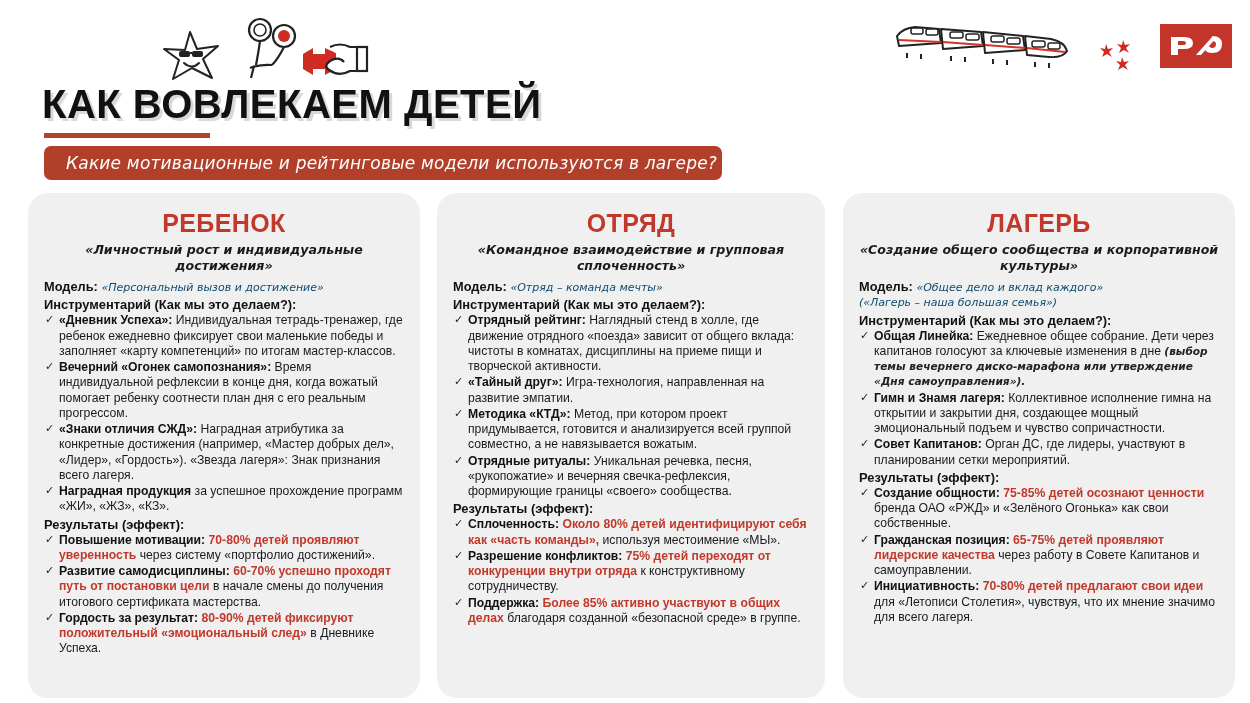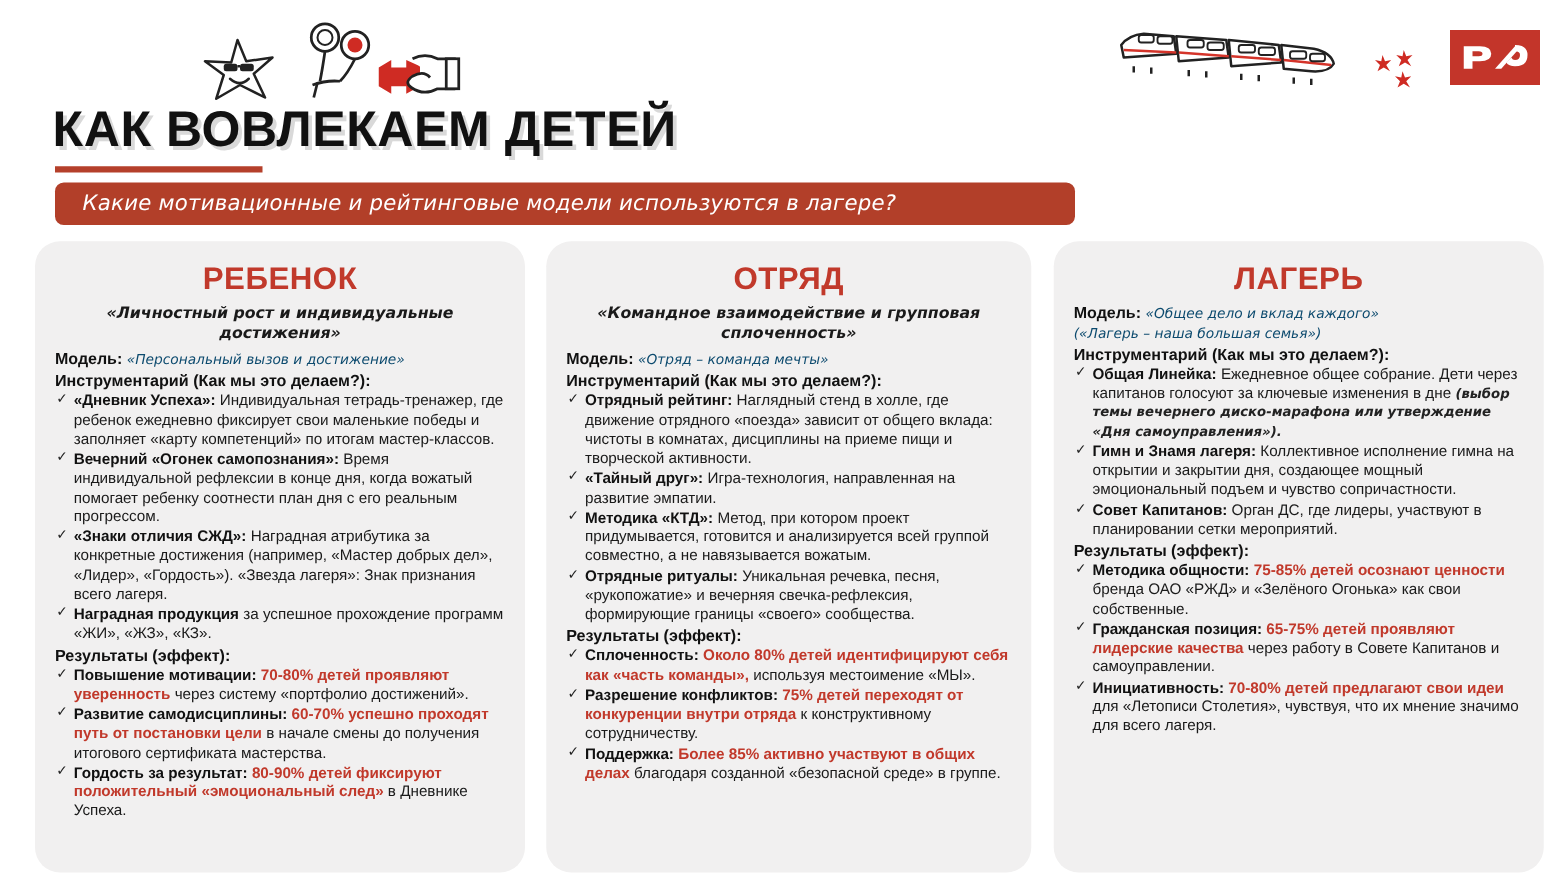--- a/index.html
+++ b/index.html
@@ -35,21 +35,21 @@
     position:absolute;left:42px;top:82px;
     font-size:40px;font-weight:700;color:#111;
     letter-spacing:.5px;
     text-shadow:3px 3px 0 #d9d9d9;
     white-space:nowrap;
   }
   .title-rule{position:absolute;left:44px;top:133px;width:166px;height:5px;background:#b5402b;}
 
   
   .question-banner{
-    position:absolute;left:44px;top:146px;width:816px;height:34px;
+    position:absolute;left:44px;top:146px;width:678px;height:34px;
     background:#b23f29;border-radius:7px;
     display:flex;align-items:center;
   }
   .question-banner .q-text{
     color:#fff;font-size:17px;padding-left:22px;
     font-family:"DejaVu Sans",sans-serif;font-style:italic;
     letter-spacing:.2px;white-space:nowrap;
   }
 
   
@@ -223,28 +223,29 @@
       </ul>
       <div class="section-head">Результаты (эффект):</div>
       <ul class="bullets">
         <li><span class="tick">✓</span><span class="b">Сплоченность:</span><span class="r"> Около 80% детей идентифицируют себя как «часть команды»,</span><span class="n"> используя местоимение «МЫ».</span></li>
         <li><span class="tick">✓</span><span class="b">Разрешение конфликтов:</span><span class="r"> 75% детей переходят от конкуренции внутри отряда</span><span class="n"> к конструктивному сотрудничеству.</span></li>
         <li><span class="tick">✓</span><span class="b">Поддержка:</span><span class="r"> Более 85% активно участвуют в общих делах</span><span class="n"> благодаря созданной «безопасной среде» в группе.</span></li>
       </ul>
     </div>
   <div class="card" id="card-2">
       <div class="card-title">ЛАГЕРЬ</div>
+      <div class="card-sub">«Создание общего сообщества и корпоративной культуры»</div>
       <div class="model-line"><span class="model-label">Модель: </span> <span class="model-value">«Общее дело и вклад каждого»</span></div>
       <div class="model-line model-value">(«Лагерь – наша большая семья»)</div>
       <div class="section-head">Инструментарий (Как мы это делаем?):</div>
       <ul class="bullets">
         <li><span class="tick">✓</span><span class="b">Общая Линейка:</span><span class="n"> Ежедневное общее собрание. Дети через капитанов голосуют за ключевые изменения в дне </span><span class="small-it">(выбор темы вечернего диско-марафона или утверждение «Дня самоуправления»).</span></li>
         <li><span class="tick">✓</span><span class="b">Гимн и Знамя лагеря:</span><span class="n"> Коллективное исполнение гимна на открытии и закрытии дня, создающее мощный эмоциональный подъем и чувство сопричастности.</span></li>
         <li><span class="tick">✓</span><span class="b">Совет Капитанов:</span><span class="n"> Орган ДС, где лидеры, участвуют в планировании сетки мероприятий.</span></li>
       </ul>
       <div class="section-head">Результаты (эффект):</div>
       <ul class="bullets">
-        <li><span class="tick">✓</span><span class="b">Методика общности:</span><span class="r"> 75-85% детей осознают ценности</span><span class="n"> бренда ОАО «РЖД» и «Зелёного Огонька» как свои собственные.</span></li>
+        <li><span class="tick">✓</span><span class="b">Создание общности:</span><span class="r"> 75-85% детей осознают ценности</span><span class="n"> бренда ОАО «РЖД» и «Зелёного Огонька» как свои собственные.</span></li>
         <li><span class="tick">✓</span><span class="b">Гражданская позиция:</span><span class="r"> 65-75% детей проявляют лидерские качества</span><span class="n"> через работу в Совете Капитанов и самоуправлении.</span></li>
         <li><span class="tick">✓</span><span class="b">Инициативность:</span><span class="r"> 70-80% детей предлагают свои идеи</span><span class="n"> для «Летописи Столетия», чувствуя, что их мнение значимо для всего лагеря.</span></li>
       </ul>
     </div>
 </div>
 
 </body></html>

